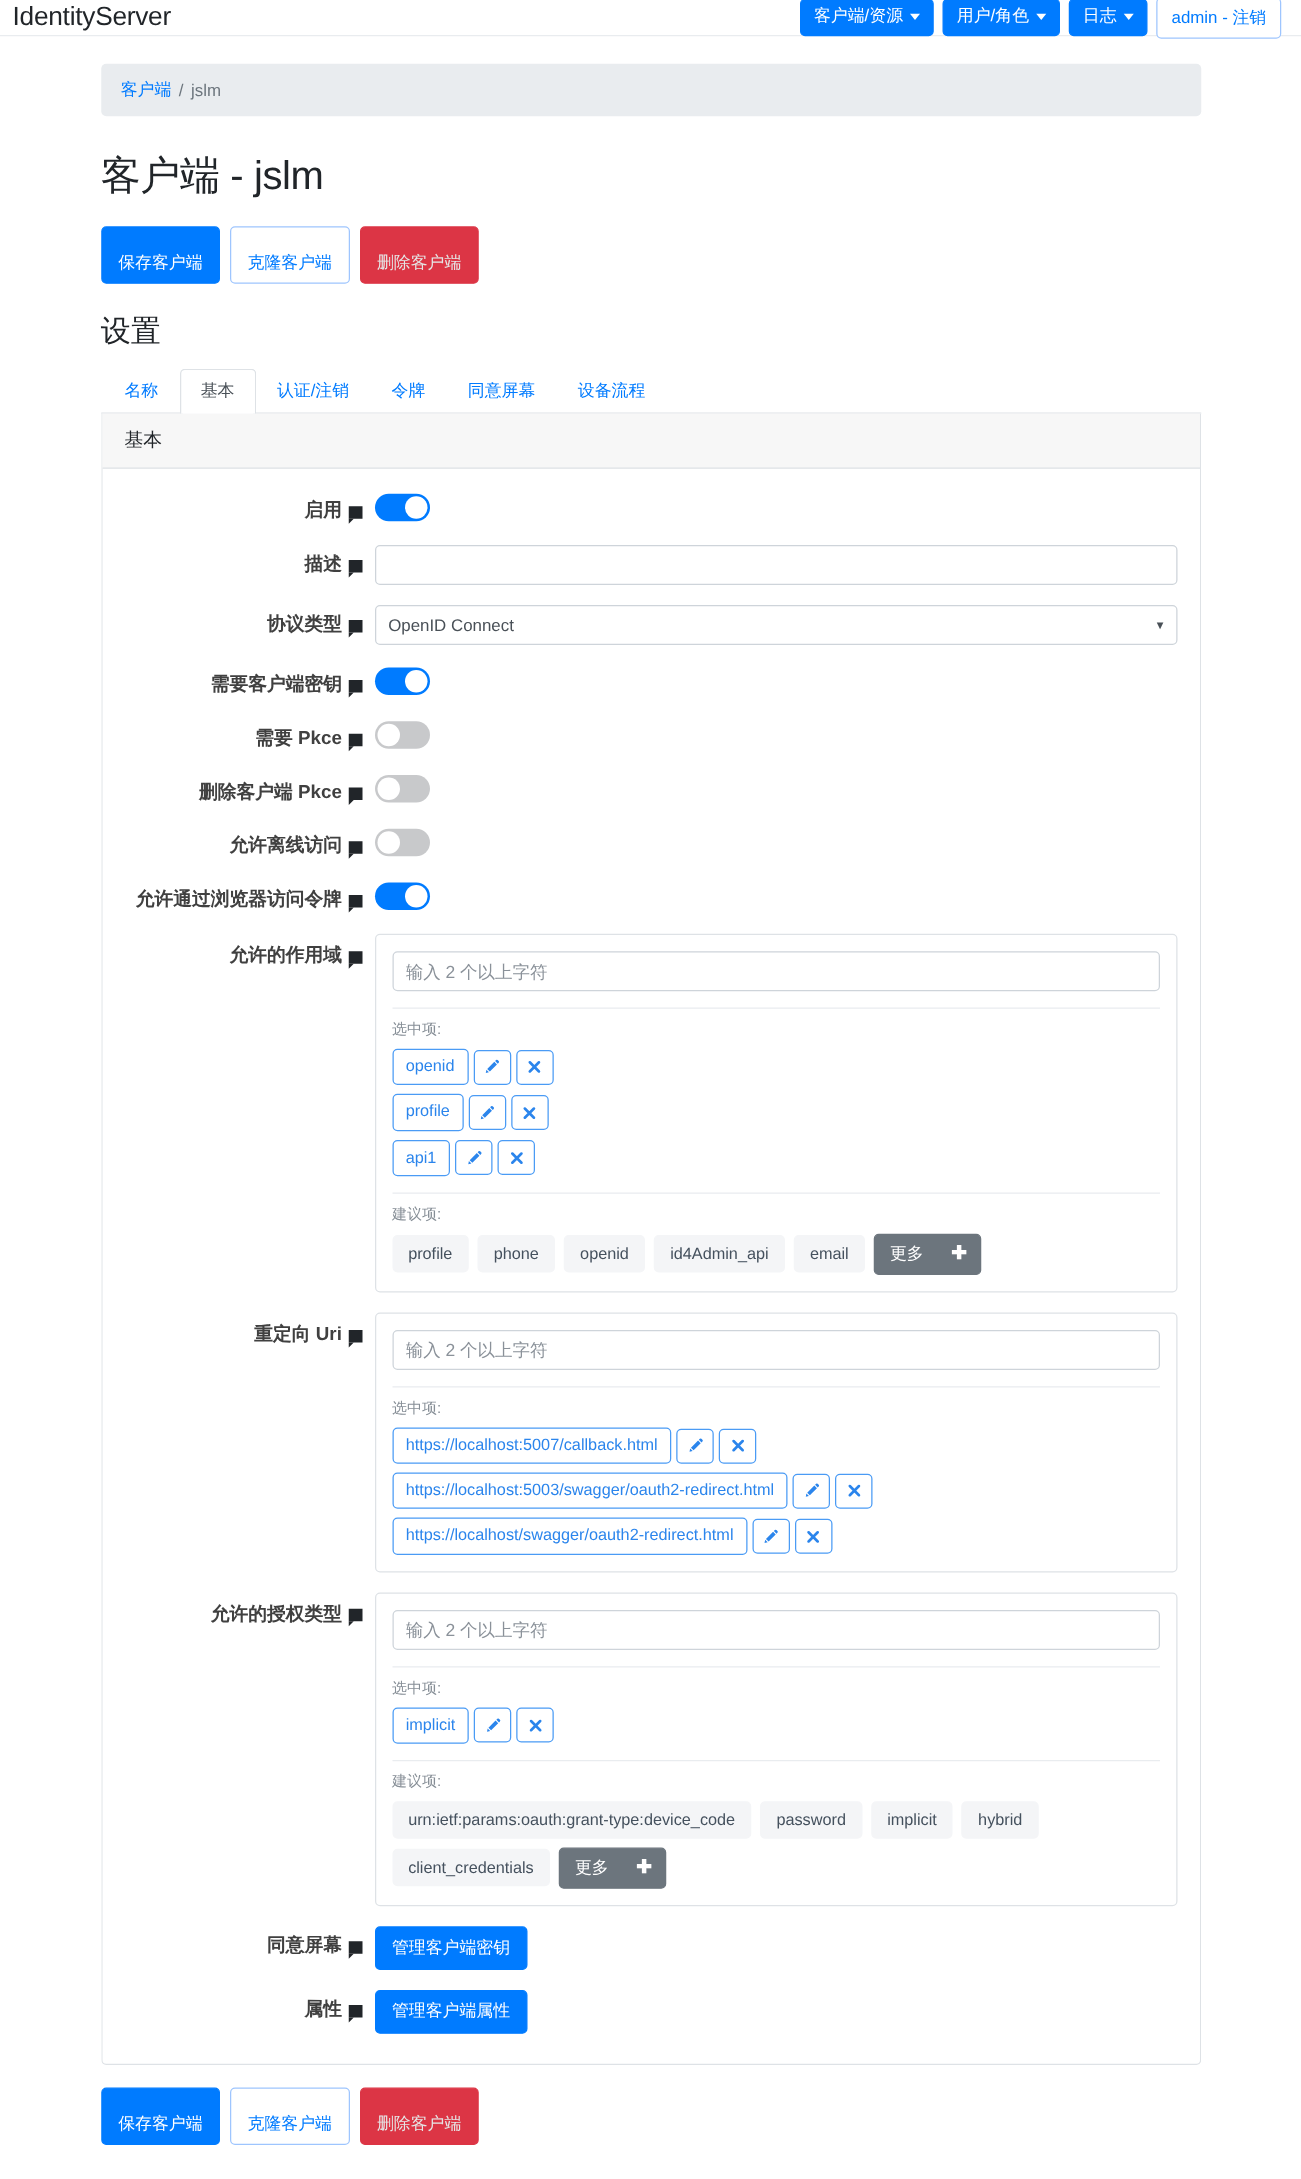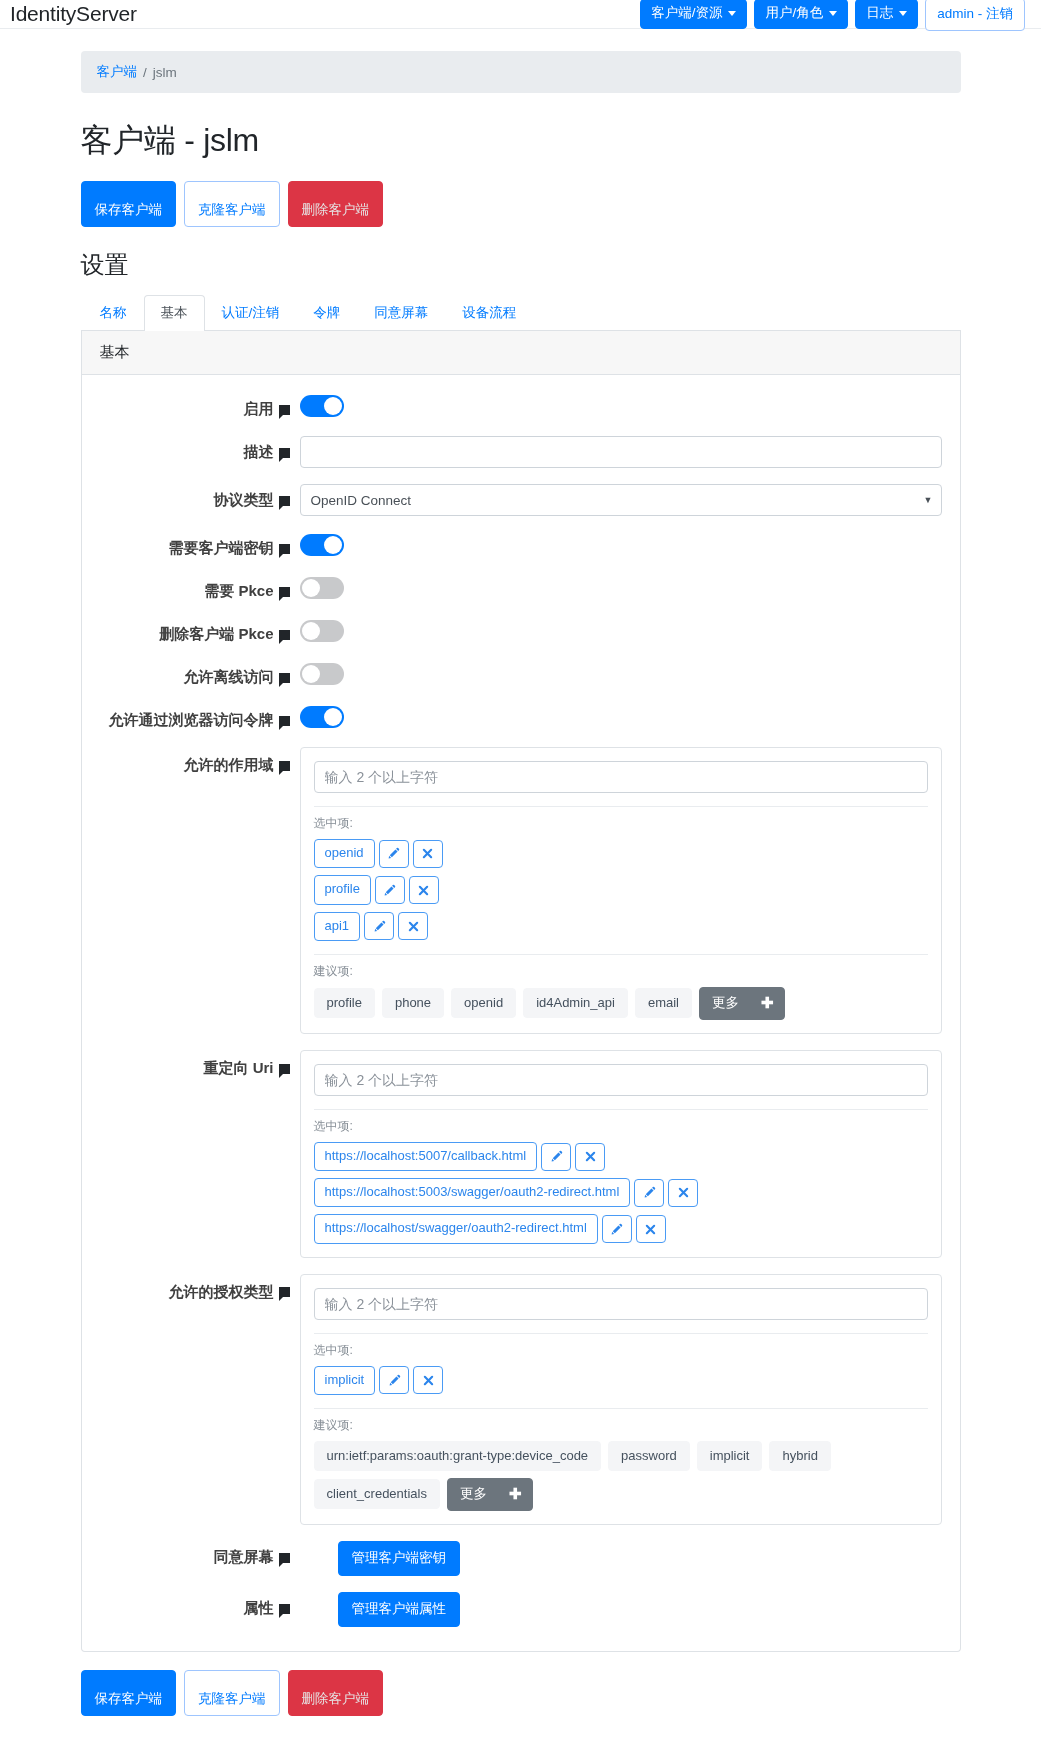--- a/index.html
+++ b/index.html
@@ -312,21 +312,20 @@
 
   .manage-btn {
     background:#007bff;
     border:1px solid #007bff;
     color:#fff;
     border-radius:4px;
     font-size:13.5px;
     padding:7px 13px 8px 13px;
     cursor:pointer;
     white-space:nowrap;
-    margin-left:38px;
   }
 
   .footer-btns { margin:18px 0 26px 0; display:flex; gap:8px; }
 </style>
 </head>
 <body>
 
 <div class="navbar">
   <span class="brand">IdentityServer</span>
   <div class="nav-right">

